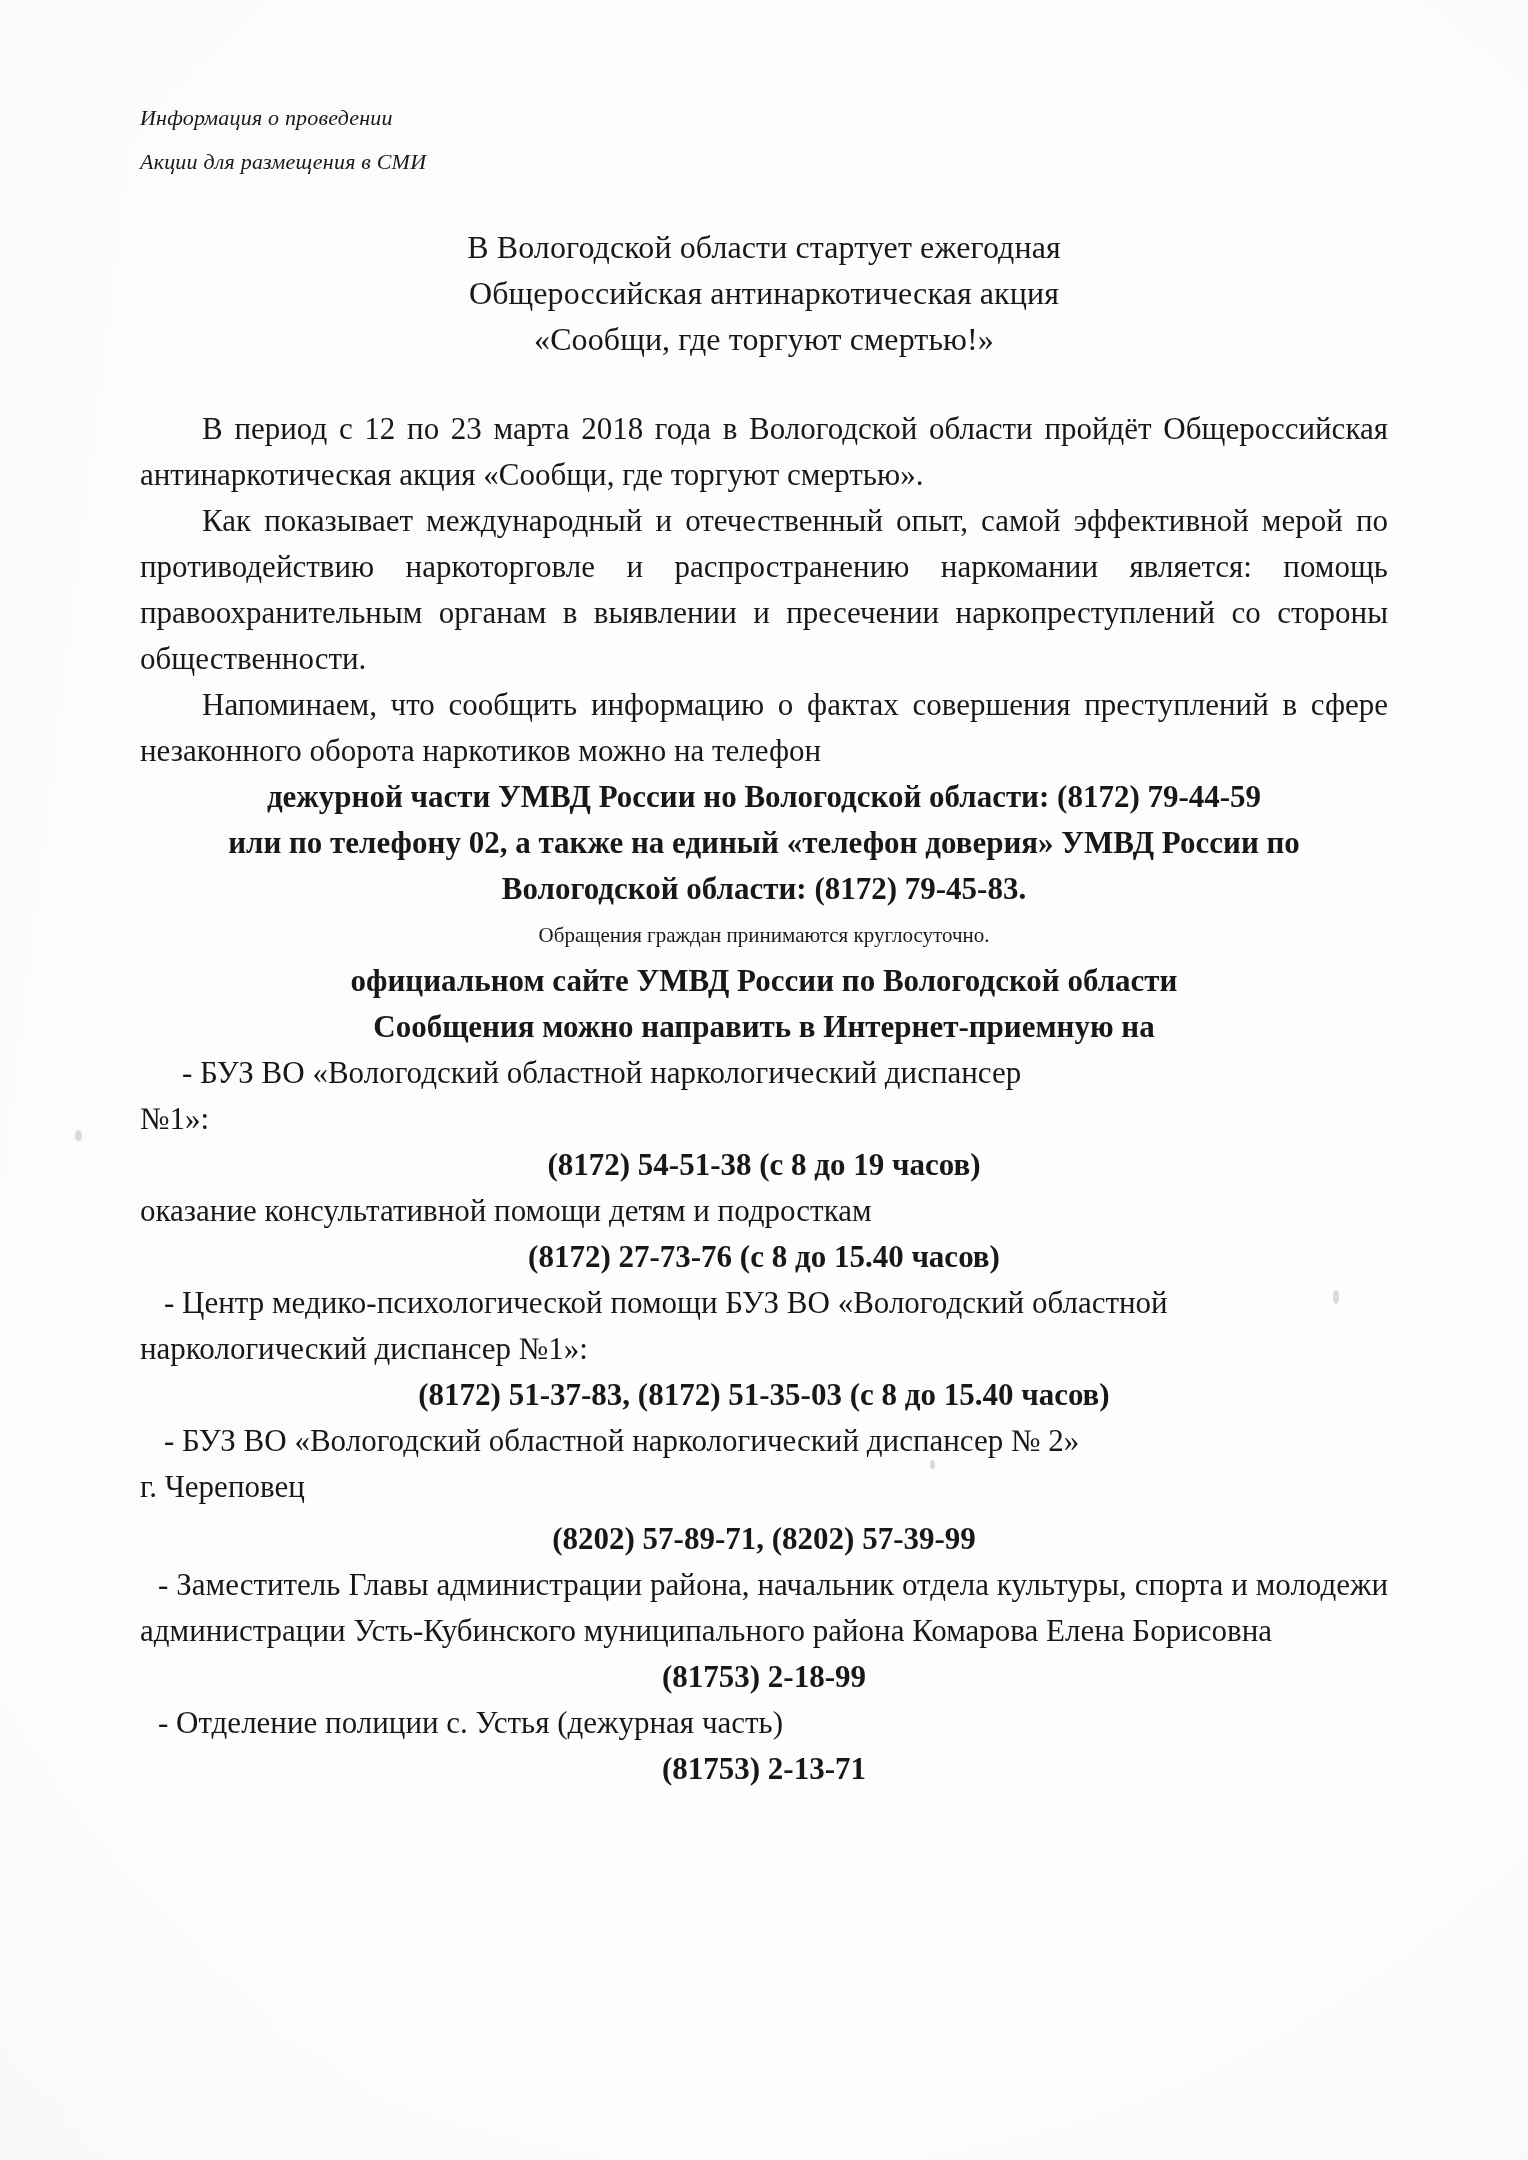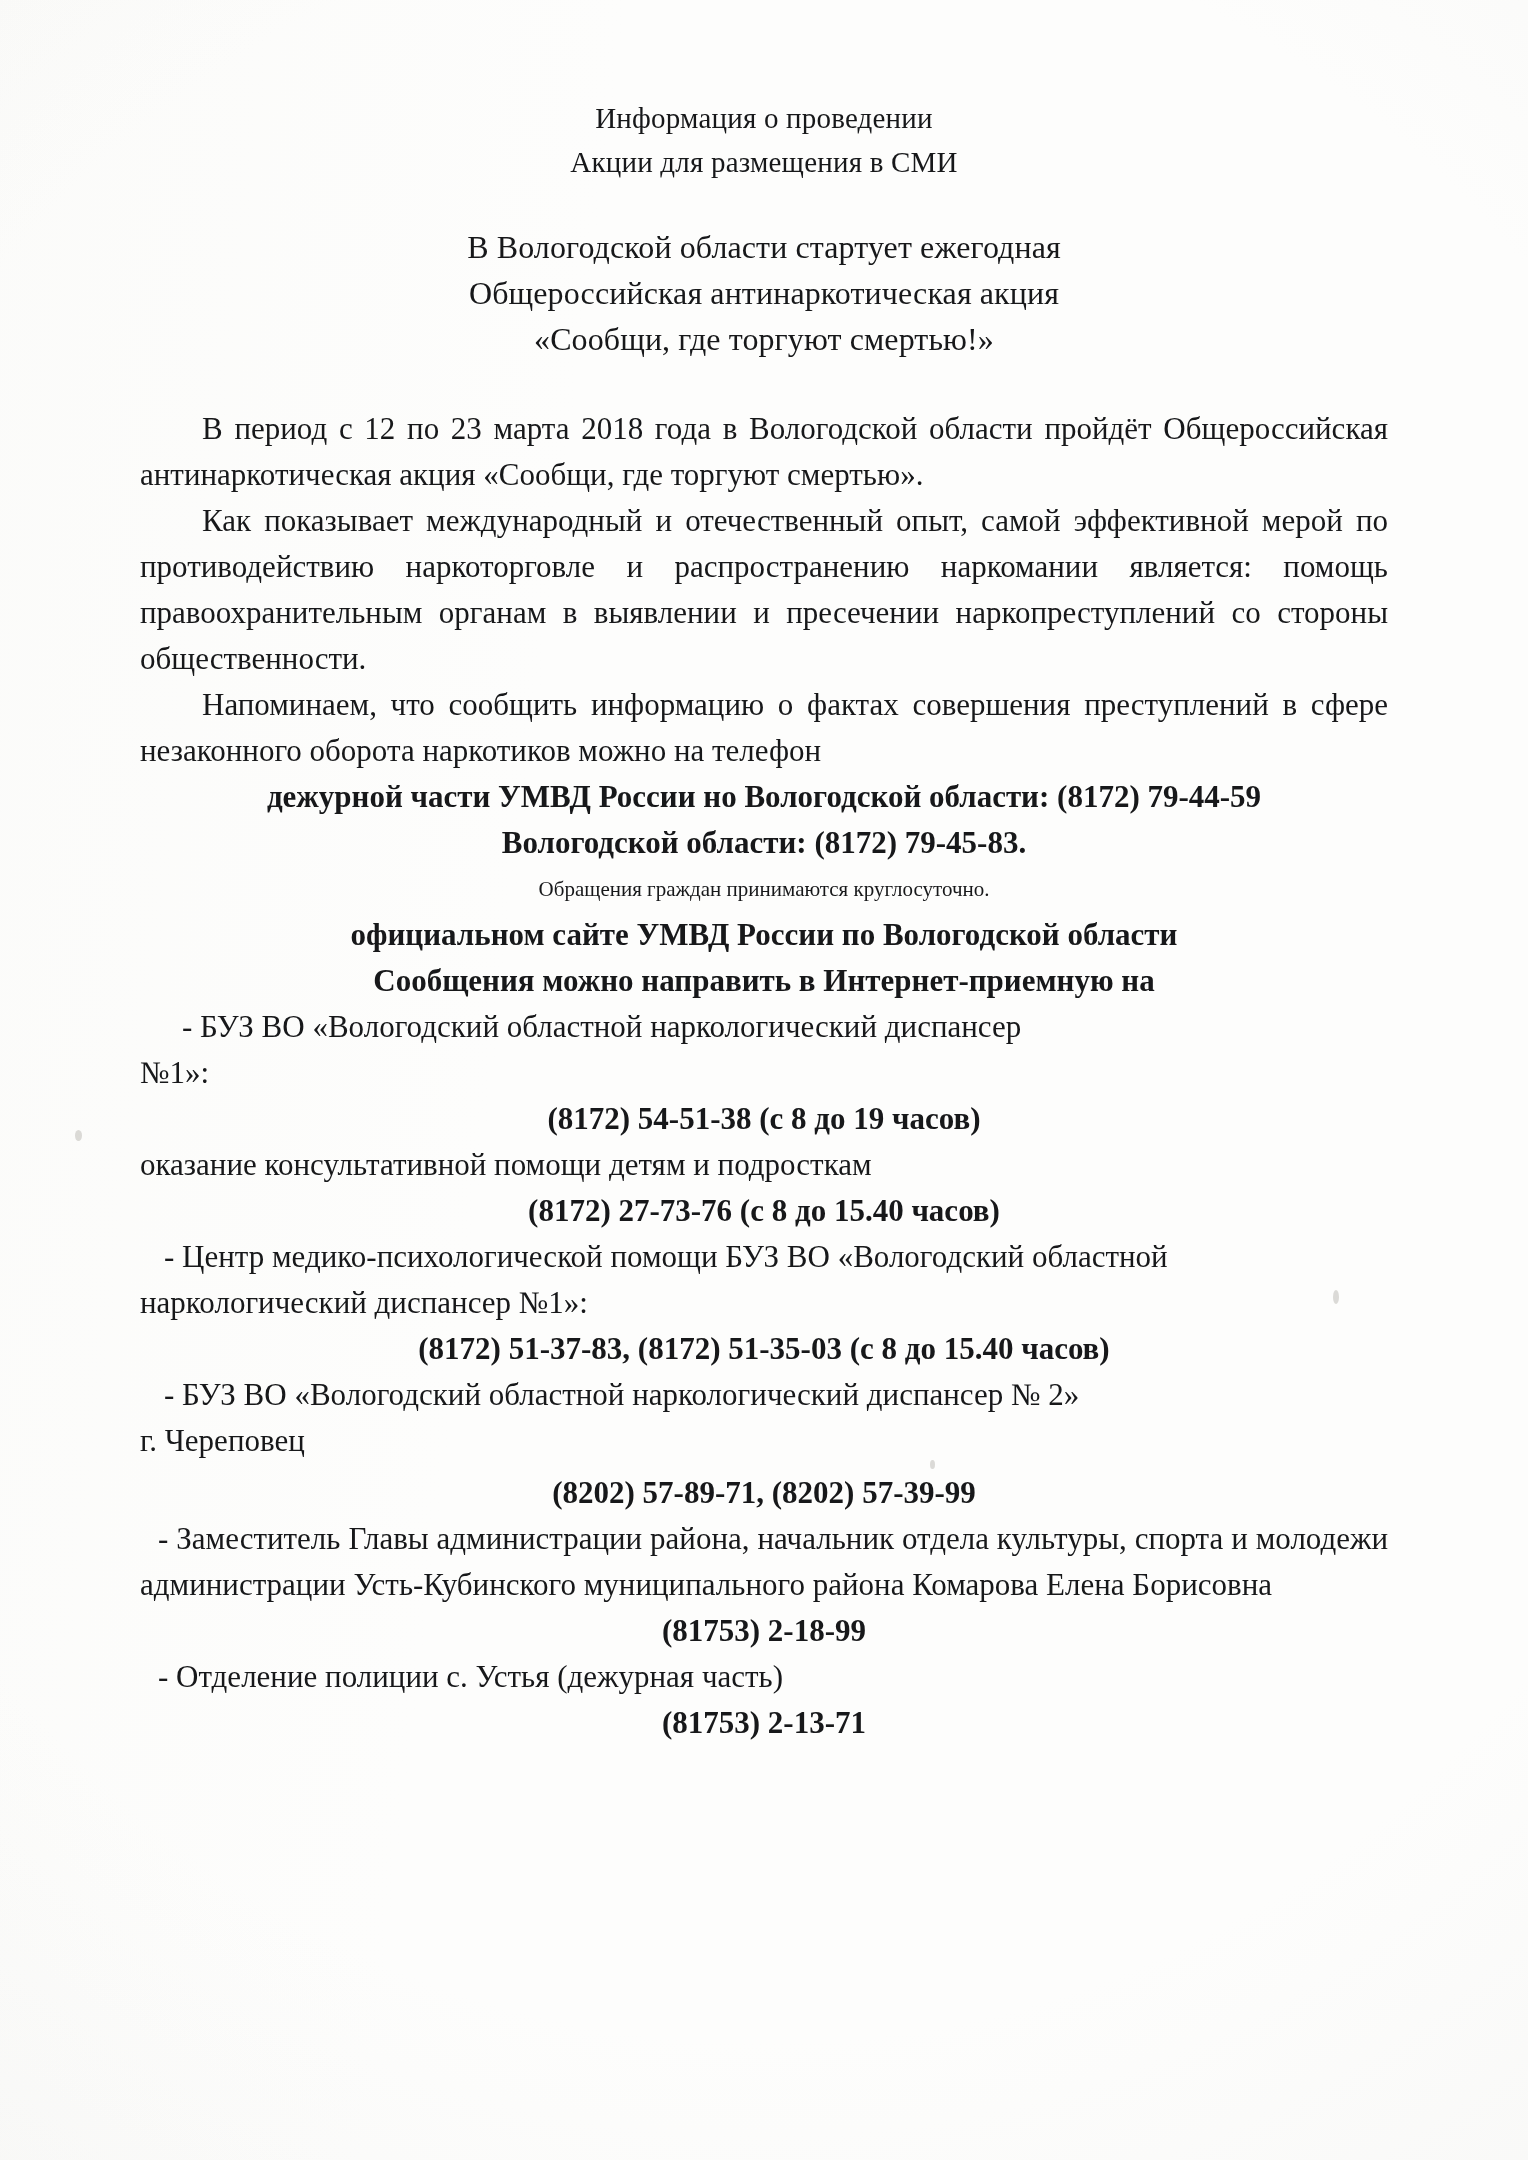--- a/index.html
+++ b/index.html
@@ -28,22 +28,23 @@
   }
   .content {
     position: absolute;
     left: 140px;
     top: 96px;
     width: 1248px;
   }
 
   
   .hdr {
-    text-align: center;
-    font-size: 29px;
+    text-align: left;
+    font-style: italic;
+    font-size: 22px;
     line-height: 44px;
     letter-spacing: 0.2px;
   }
   .hdr-gap { height: 40px; }
 
   .title-line {
     text-align: center;
     font-size: 32px;
     line-height: 46px;
     letter-spacing: 0.1px;
@@ -127,20 +128,21 @@
     <div class="title-line">В Вологодской области стартует ежегодная</div>
     <div class="title-line">Общероссийская антинаркотическая акция</div>
     <div class="title-line">«Сообщи, где торгуют смертью!»</div>
     <div class="title-gap"></div>
 
     <p class="body">В период с 12 по 23 марта 2018 года в Вологодской области пройдёт Общероссийская антинаркотическая акция «Сообщи, где торгуют смертью».</p>
     <p class="body">Как показывает международный и отечественный опыт, самой эффективной мерой по противодействию наркоторговле и распространению наркомании является: помощь правоохранительным органам в выявлении и пресечении наркопреступлений со стороны общественности.</p>
     <p class="body">Напоминаем, что сообщить информацию о фактах совершения преступлений в сфере незаконного оборота наркотиков можно на телефон</p>
 
     <div class="bold-center-blk">дежурной части УМВД России но Вологодской области: (8172) 79-44-59</div>
+    <div class="bold-center-blk">или по телефону 02, а также на единый «телефон доверия» УМВД России по</div>
     <div class="bold-center-blk">Вологодской области: (8172) 79-45-83.</div>
 
     <div class="center">Обращения граждан принимаются круглосуточно.</div>
 
     <div class="bold-center-blk">официальном сайте УМВД России по Вологодской области</div>
     <div class="bold-center-blk">Сообщения  можно  направить в Интернет-приемную  на</div>
 
 
     <p class="left-ind">- БУЗ ВО «Вологодский областной наркологический диспансер</p>
     <div class="left-line">№1»:</div>

